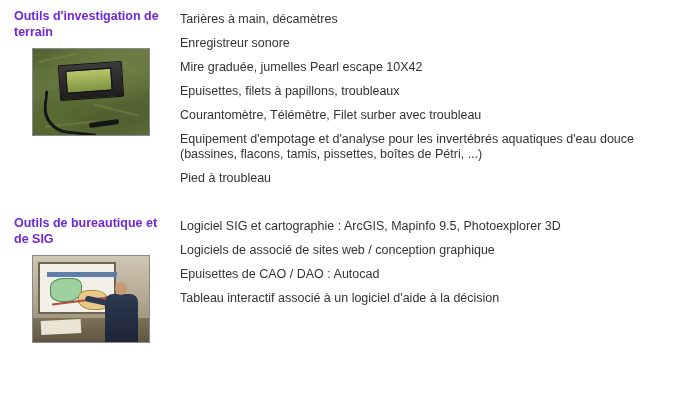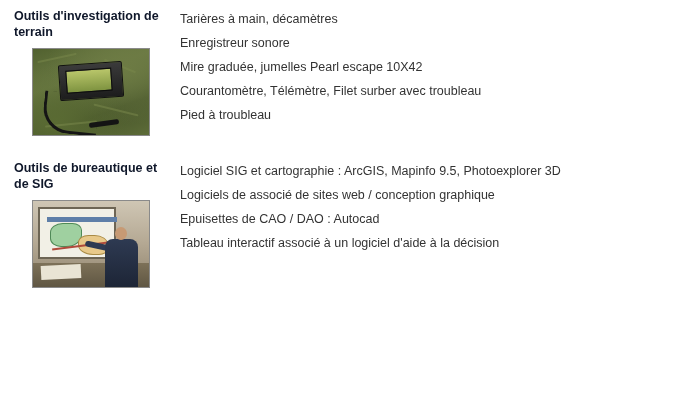--- a/index.html
+++ b/index.html
@@ -27,21 +27,21 @@
   .section-left {
     width: 180px;
     flex: 0 0 180px;
     box-sizing: border-box;
     padding-left: 14px;
     padding-right: 8px;
   }
   .section-title {
     font-size: 12.5px;
     font-weight: bold;
-    color: #0f172a;
+    color: #6d28d9;
     line-height: 16px;
     margin-bottom: 8px;
   }
   .thumb {
     width: 118px;
     height: 88px;
     border: 1px solid #8a8a8a;
     box-sizing: border-box;
     margin-left: 18px;
     position: relative;
@@ -237,21 +237,23 @@
           <div class="screen"></div>
         </div>
         <div class="cable"></div>
         <div class="probe"></div>
       </div>
     </div>
     <div class="section-right">
       <div class="item">Tarières à main, décamètres</div>
       <div class="item">Enregistreur sonore</div>
       <div class="item">Mire graduée, jumelles Pearl escape 10X42</div>
+      <div class="item">Epuisettes, filets à papillons, troubleaux</div>
       <div class="item">Courantomètre, Télémètre, Filet surber avec troubleau</div>
+      <div class="item">Equipement d'empotage et d'analyse pour les invertébrés aquatiques d'eau douce (bassines, flacons, tamis, pissettes, boîtes de Pétri, ...)</div>
       <div class="item">Pied à troubleau</div>
     </div>
   </div>
 
   <div class="gap"></div>
 
   <div class="section" id="section-bureautique">
     <div class="section-left">
       <div class="section-title">Outils de bureautique et de SIG</div>
       <div class="thumb photo-pres">

